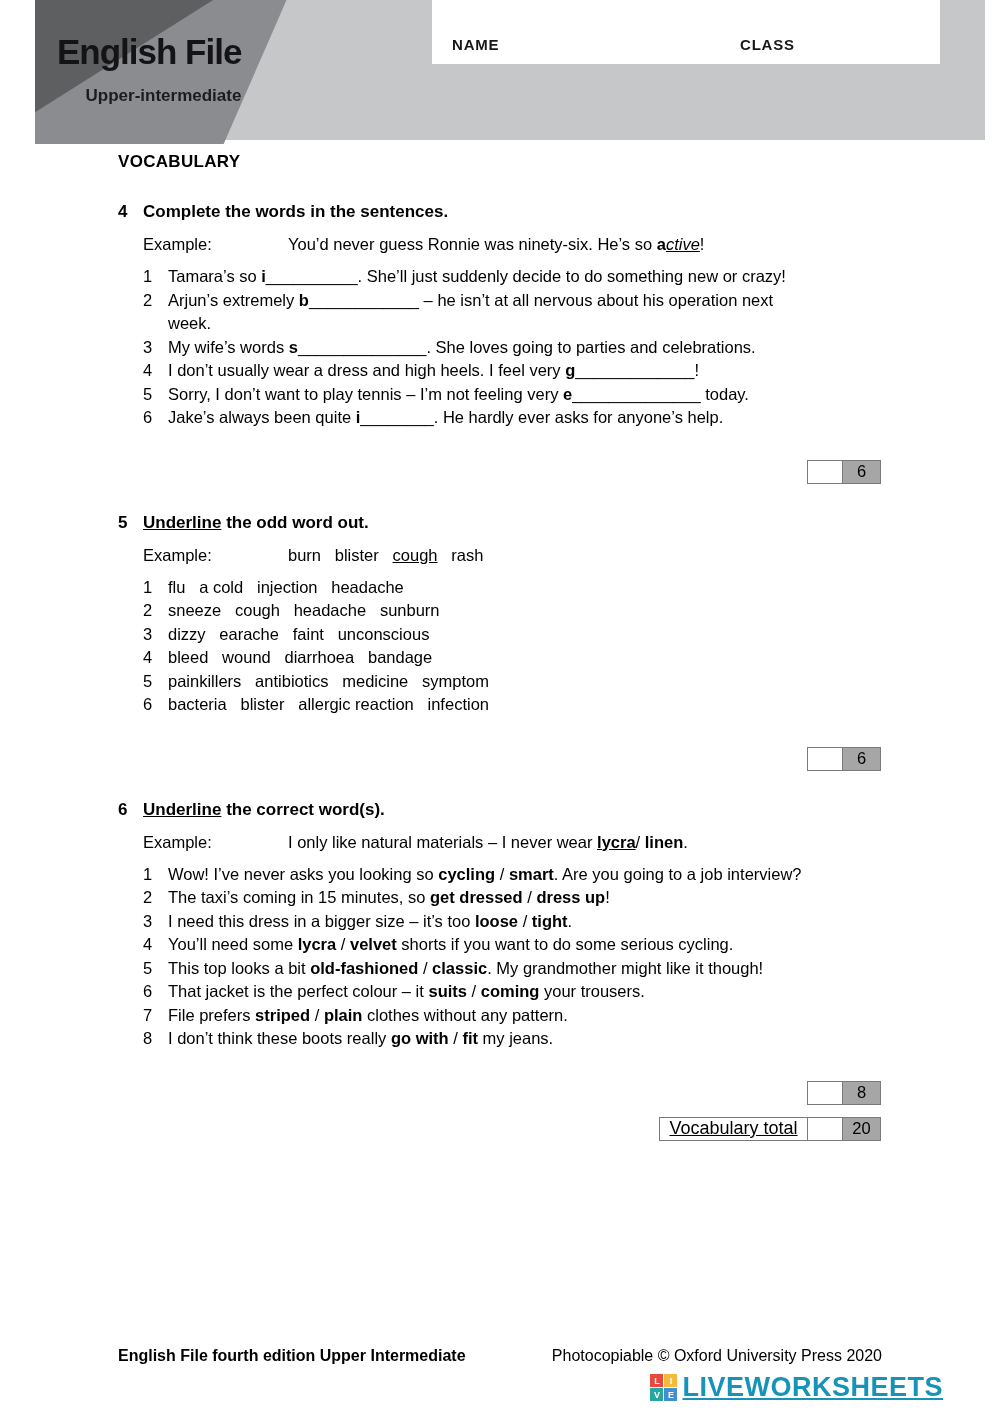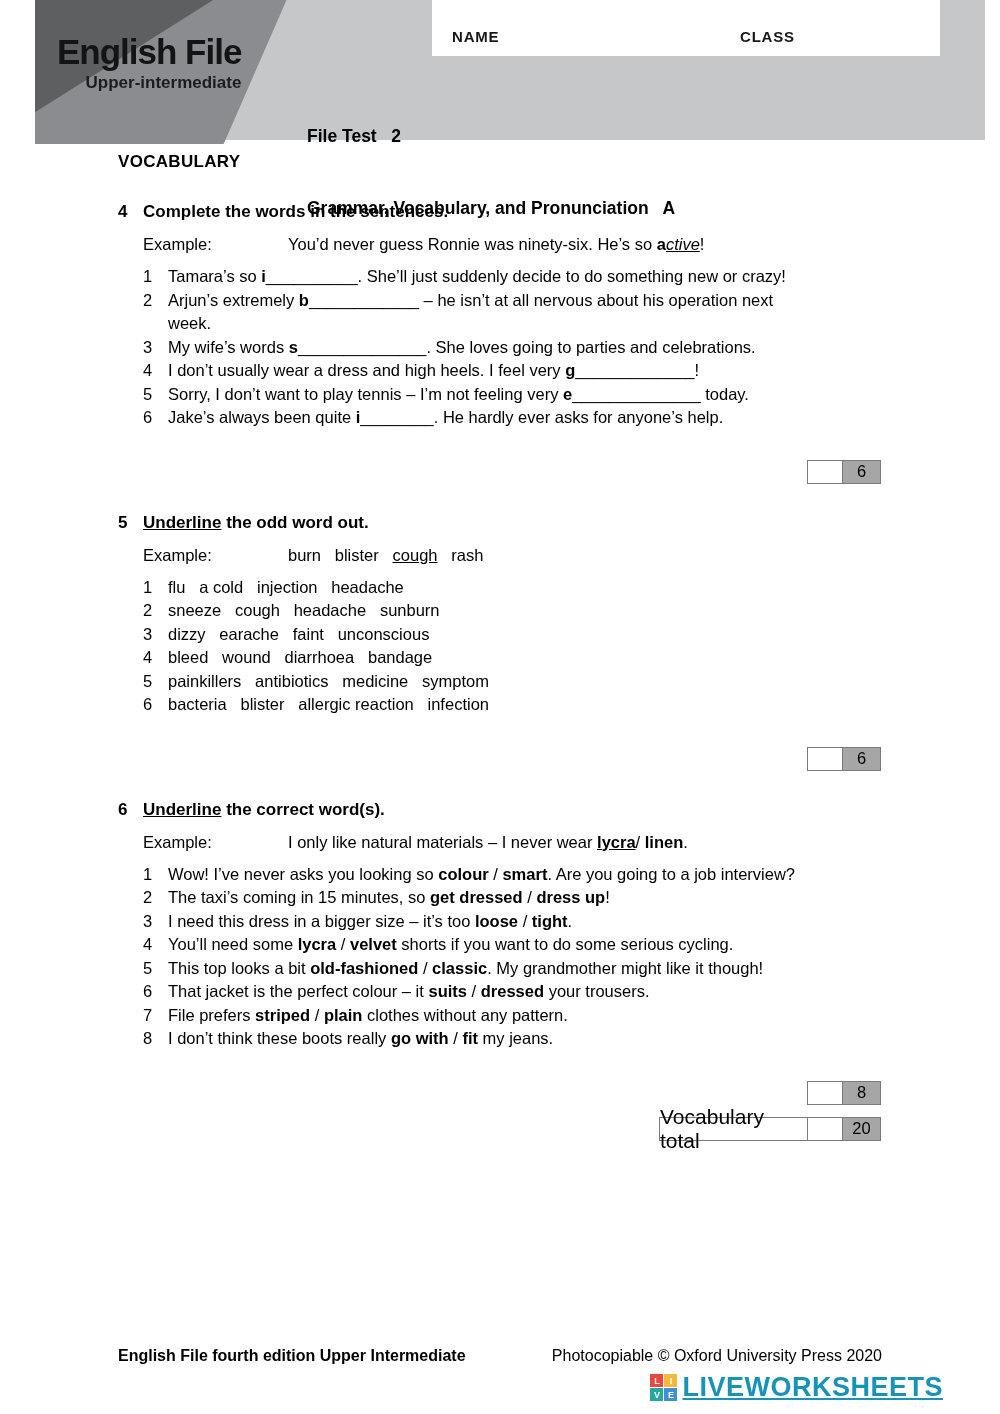--- a/index.html
+++ b/index.html
@@ -10,22 +10,22 @@
   }
 
   
   .header-band { position:absolute; left:35px; top:0; width:950px; height:140px; background:var(--band,#c6c7c9); }
   .logo { position:absolute; left:0; top:0; width:262px; height:144px; }
   .logo-shape { position:absolute; inset:0; }
   .logo-shape-mid  { background:var(--logo-mid,#8a8c8f);  clip-path:polygon(0 0, 96% 0, 72% 100%, 0 100%); }
   .logo-shape-dark { background:var(--logo-dark,#5e5f61); clip-path:polygon(0 0, 68% 0, 0 78%); }
   .logo-text { position:absolute; left:22px; top:34px; text-align:right; }
   .logo-title { font-size:35px; font-weight:bold; letter-spacing:-1px; color:#141417; line-height:1.02; }
-  .logo-subtitle { font-size:17px; font-weight:bold; color:#1c1c20; margin-top:3px; }
-  .nameclass { position:absolute; left:397px; top:0; width:508px; height:56px; background:#fff;
+  .logo-subtitle { font-size:17px; font-weight:bold; color:#1c1c20; margin-top:16px; }
+  .nameclass { position:absolute; left:397px; top:0; width:508px; height:64px; background:#fff;
     display:flex; align-items:flex-end; padding:0 0 11px 20px; }
   .nc-label { font-size:15px; font-weight:bold; letter-spacing:0.8px; color:#17171a; }
   .nc-name { width:288px; flex:none; }
   .test-title { position:absolute; left:272px; top:76px; font-weight:bold; font-size:17.5px;
     line-height:24px; white-space:pre-wrap; color:#000; }
 
   
   .content { position:absolute; left:118px; top:152px; width:763px; }
   .page-heading { font-size:17px; font-weight:bold; letter-spacing:0.3px; line-height:20px; margin-bottom:28px; }
 
@@ -47,21 +47,21 @@
   .st-u { text-decoration:underline; }
 
   .score-row { display:flex; justify-content:flex-end; margin-top:30px; height:24px; }
   .score-blank { width:36px; height:24px; background:#fff; border:1px solid var(--box-border,#7a7a7a); }
   .score-value { width:38px; height:24px; background:var(--score-fill,#a6a6a6);
     border:1px solid var(--box-border,#7a7a7a); border-left:none;
     font-size:16.5px; display:flex; align-items:center; justify-content:center; }
 
   .total-row { display:flex; justify-content:flex-end; margin-top:12px; height:24px; }
   .total-label { width:148px; height:24px; background:#fff; border:1px solid var(--box-border,#7a7a7a);
-    border-right:none; font-size:21px; display:flex; align-items:center; justify-content:center; }
+    border-right:none; font-size:18px; display:flex; align-items:center; justify-content:center;text-decoration:underline; }
 
   
   .footer { position:absolute; left:118px; right:118px; top:1347px; display:flex;
     justify-content:space-between; font-size:16px; }
   .footer-left { font-weight:bold; }
 
   .lw { position:absolute; top:1372px; right:57px; display:flex; align-items:center; gap:5px; }
   .lw-grid { display:grid; grid-template-columns:13px 13px; grid-auto-rows:13px; gap:1px; }
   .lw-sq { color:#fff; font-size:9px; font-weight:bold; display:flex; align-items:center; justify-content:center; }
   .lw-word { font-size:27px; font-weight:bold; color:var(--wordmark,#1793b8); letter-spacing:0.5px;text-decoration:underline; }
@@ -77,24 +77,20 @@
       <div class="logo-shape logo-shape-dark"></div>
       <div class="logo-text">
         <div class="logo-title">English File</div>
         <div class="logo-subtitle">Upper-intermediate</div>
       </div>
     </div>
     <div class="nameclass">
       <span class="nc-label nc-name">NAME</span>
       <span class="nc-label">CLASS</span>
     </div>
-    <div class="test-title">
-      <div>File Test   2</div>
-      <div>Grammar, Vocabulary, and Pronunciation   A</div>
-    </div>
   </div>
 
   <div class="content">
     <div class="page-heading">VOCABULARY</div>
     <div id="sections-root">
         <div class="section">
           <div class="sec-head">
             <span class="sec-num">4</span>
             <span class="sec-title"><span class="seg">Complete the words in the sentences.</span></span>
           </div>
@@ -179,41 +175,41 @@
             <span class="sec-num">6</span>
             <span class="sec-title"><span class="seg st-u">Underline</span><span class="seg"> the correct word(s).</span></span>
           </div>
           <div class="example">
             <span class="ex-label">Example:</span>
             <span class="ex-text"><span class="seg">I only like natural materials – I never wear </span><span class="seg st-b st-u">lycra</span><span class="seg">/ </span><span class="seg st-b">linen</span><span class="seg">.</span></span>
           </div>
           <div class="items">
             <div class="item">
               <span class="item-num">1</span>
-              <span class="item-text"><span class="seg">Wow! I’ve never asks you looking so </span><span class="seg st-b">colour</span><span class="seg"> / </span><span class="seg st-b">smart</span><span class="seg">. Are you going to a job interview?</span></span>
+              <span class="item-text"><span class="seg">Wow! I’ve never asks you looking so </span><span class="seg st-b">cycling</span><span class="seg"> / </span><span class="seg st-b">smart</span><span class="seg">. Are you going to a job interview?</span></span>
             </div>
             <div class="item">
               <span class="item-num">2</span>
               <span class="item-text"><span class="seg">The taxi’s coming in 15 minutes, so </span><span class="seg st-b">get dressed</span><span class="seg"> / </span><span class="seg st-b">dress up</span><span class="seg">!</span></span>
             </div>
             <div class="item">
               <span class="item-num">3</span>
               <span class="item-text"><span class="seg">I need this dress in a bigger size – it’s too </span><span class="seg st-b">loose</span><span class="seg"> / </span><span class="seg st-b">tight</span><span class="seg">.</span></span>
             </div>
             <div class="item">
               <span class="item-num">4</span>
               <span class="item-text"><span class="seg">You’ll need some </span><span class="seg st-b">lycra</span><span class="seg"> / </span><span class="seg st-b">velvet</span><span class="seg"> shorts if you want to do some serious cycling.</span></span>
             </div>
             <div class="item">
               <span class="item-num">5</span>
               <span class="item-text"><span class="seg">This top looks a bit </span><span class="seg st-b">old-fashioned</span><span class="seg"> / </span><span class="seg st-b">classic</span><span class="seg">. My grandmother might like it though!</span></span>
             </div>
             <div class="item">
               <span class="item-num">6</span>
-              <span class="item-text"><span class="seg">That jacket is the perfect colour – it </span><span class="seg st-b">suits</span><span class="seg"> / </span><span class="seg st-b">dressed</span><span class="seg"> your trousers.</span></span>
+              <span class="item-text"><span class="seg">That jacket is the perfect colour – it </span><span class="seg st-b">suits</span><span class="seg"> / </span><span class="seg st-b">coming</span><span class="seg"> your trousers.</span></span>
             </div>
             <div class="item">
               <span class="item-num">7</span>
               <span class="item-text"><span class="seg">File prefers </span><span class="seg st-b">striped</span><span class="seg"> / </span><span class="seg st-b">plain</span><span class="seg"> clothes without any pattern.</span></span>
             </div>
             <div class="item">
               <span class="item-num">8</span>
               <span class="item-text"><span class="seg">I don’t think these boots really </span><span class="seg st-b">go with</span><span class="seg"> / </span><span class="seg st-b">fit</span><span class="seg"> my jeans.</span></span>
             </div>
           </div>

